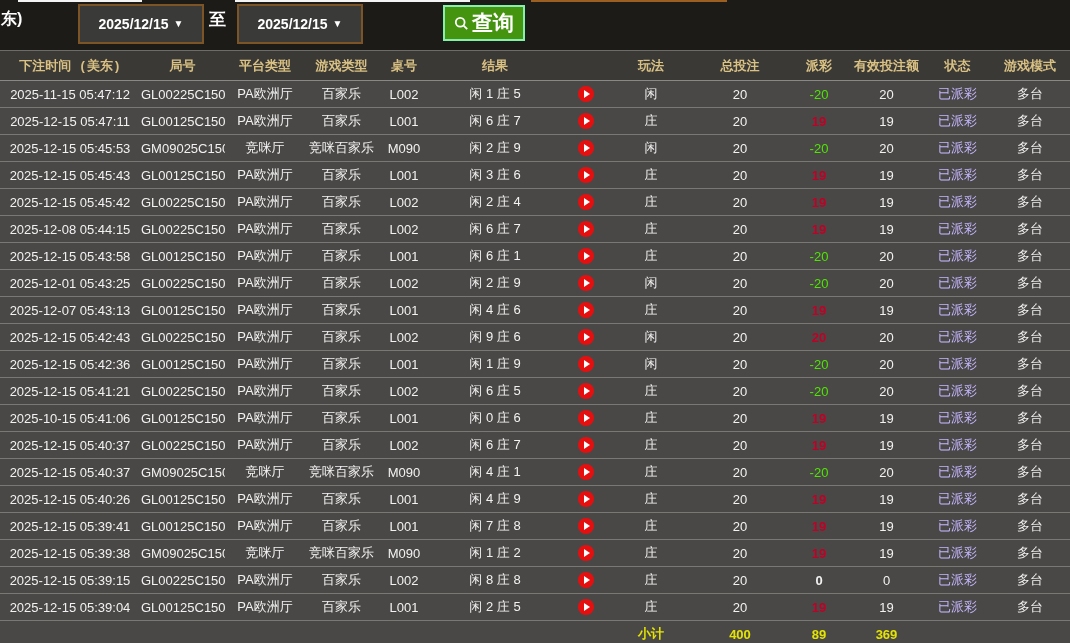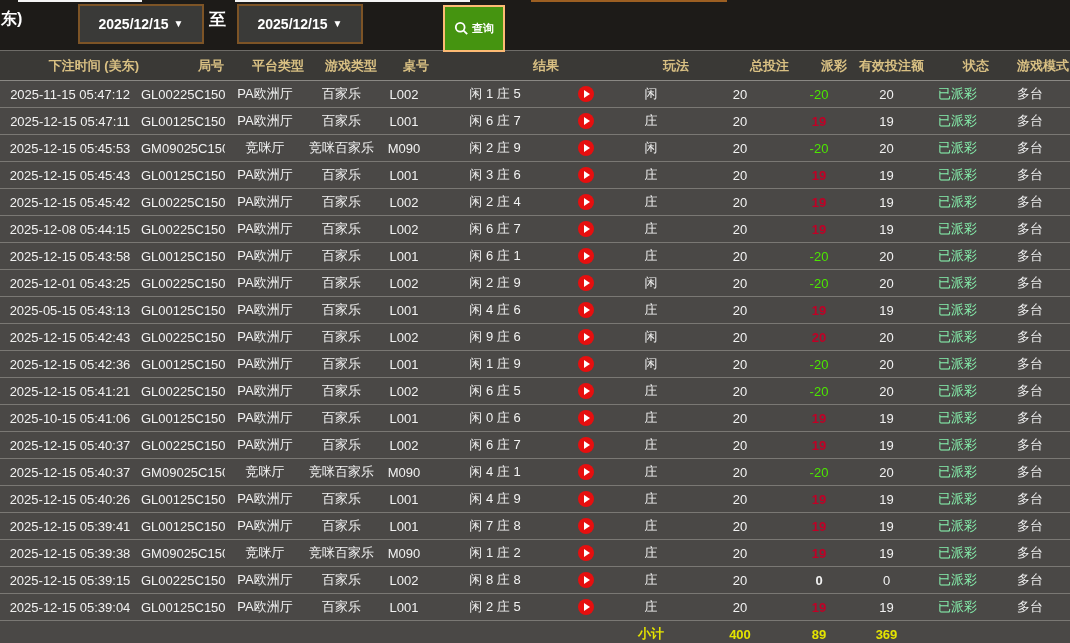--- a/index.html
+++ b/index.html
@@ -17,40 +17,40 @@
   .date-select{
     position:absolute;top:4px;height:40px;width:126px;box-sizing:border-box;
     background:#3a3a38;border:2px solid #7d5426;color:#ffffff;font-size:14px;font-weight:bold;
     display:flex;align-items:center;justify-content:center;gap:5px;cursor:pointer;
   }
   .date-from{left:78px;}
   .date-to{left:237px;}
   .to-label{position:absolute;left:209px;top:8px;color:#ffffff;font-size:17px;font-weight:bold;}
   .caret{font-size:10px;line-height:1;}
   .query-btn{
-    position:absolute;left:443px;top:5px;height:47px;padding:0 9px;box-sizing:border-box;
-    background:#459410;border:2px solid #fdba74;color:#ffffff;font-size:11px;font-weight:bold;
+    position:absolute;left:443px;top:5px;height:36px;padding:0 9px;box-sizing:border-box;
+    background:#459410;border:2px solid #86efac;color:#ffffff;font-size:21px;font-weight:bold;
     display:flex;align-items:center;gap:3px;cursor:pointer;
   }
   .query-btn svg{display:block;}
   
   table{width:1070px;border-collapse:collapse;table-layout:fixed;}
   thead th{
     height:27px;background:#3a3936;color:#d9c083;font-size:13px;font-weight:bold;
-    border-top:1px solid #6e6c68;border-bottom:1px solid #8a8884;text-align:right;
-    white-space:nowrap;overflow:hidden;
+    border-top:1px solid #6e6c68;border-bottom:1px solid #8a8884;text-align:center;
+    white-space:nowrap;overflow:hidden;font-family:Liberation Mono, monospace;
   }
   tbody td{
     height:24px;background:#4a4846;color:#f2f2f2;font-size:13px;text-align:center;
     border-bottom:1px solid #7a7874;white-space:nowrap;overflow:hidden;
   }
   td.pay-neg{color:#4ce600;font-weight:normal;}
   td.pay-pos{color:#c00026;font-weight:bold;}
   td.pay-zero{color:#f2f2f2;font-weight:bold;}
-  td.status{color:#86efac;font-family:Liberation Mono, monospace;}
+  td.status{color:#c4b5fd;font-family:Liberation Mono, monospace;}
   tr.sum-row td{color:#e4e400;font-weight:bold;}
   .play-icon{
     display:inline-flex;width:16px;height:16px;border-radius:50%;background:#e60f0f;
     align-items:center;justify-content:center;vertical-align:middle;cursor:pointer;
   }
   .play-icon .tri{
     width:0;height:0;border-left:6px solid #ffffff;
     border-top:4px solid transparent;border-bottom:4px solid transparent;margin-left:2px;
   }
 </style>
@@ -244,21 +244,21 @@
             <span class="tri"></span>
           </span></td>
         <td>闲</td>
         <td>20</td>
         <td class="pay-neg">-20</td>
         <td>20</td>
         <td class="status">已派彩</td>
         <td>多台</td>
       </tr>
       <tr>
-        <td>2025-05-15 05:43:13</td>
+        <td>2025-12-07 05:43:13</td>
         <td>GL00125C150CL</td>
         <td>PA欧洲厅</td>
         <td>百家乐</td>
         <td>L001</td>
         <td>闲 4 庄 6</td>
         <td><span class="play-icon">
             <span class="tri"></span>
           </span></td>
         <td>庄</td>
         <td>20</td>

